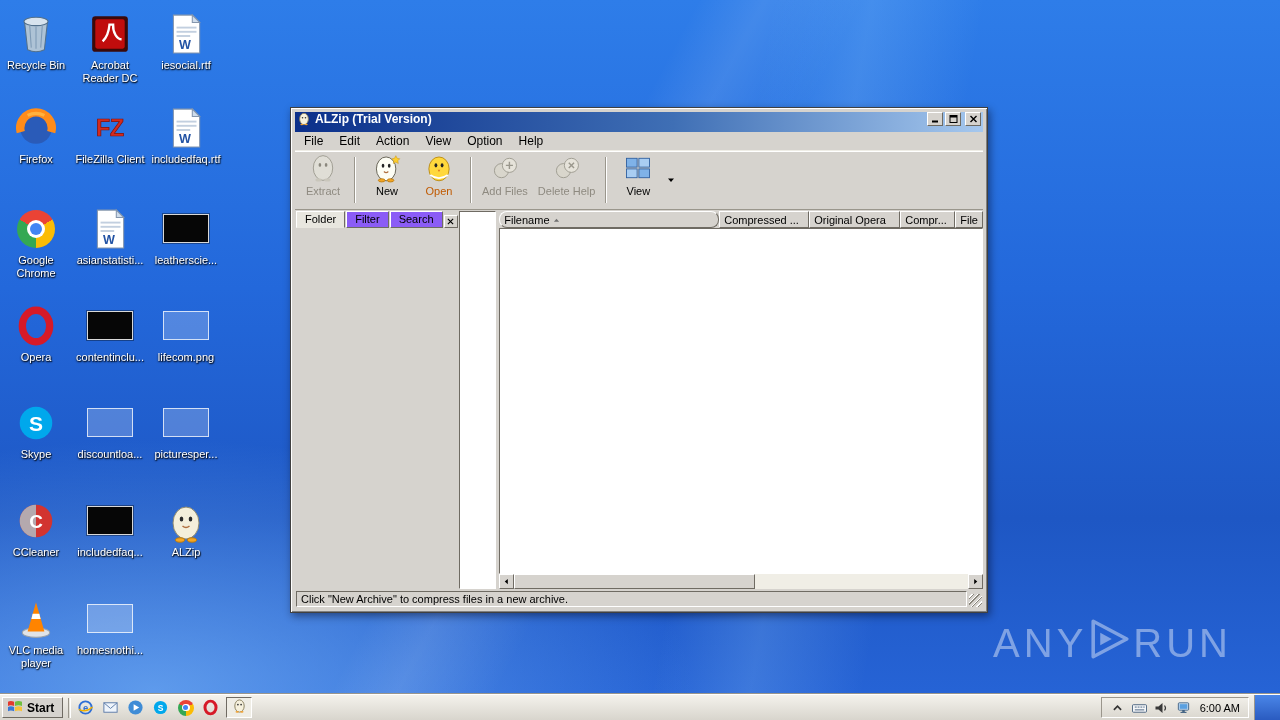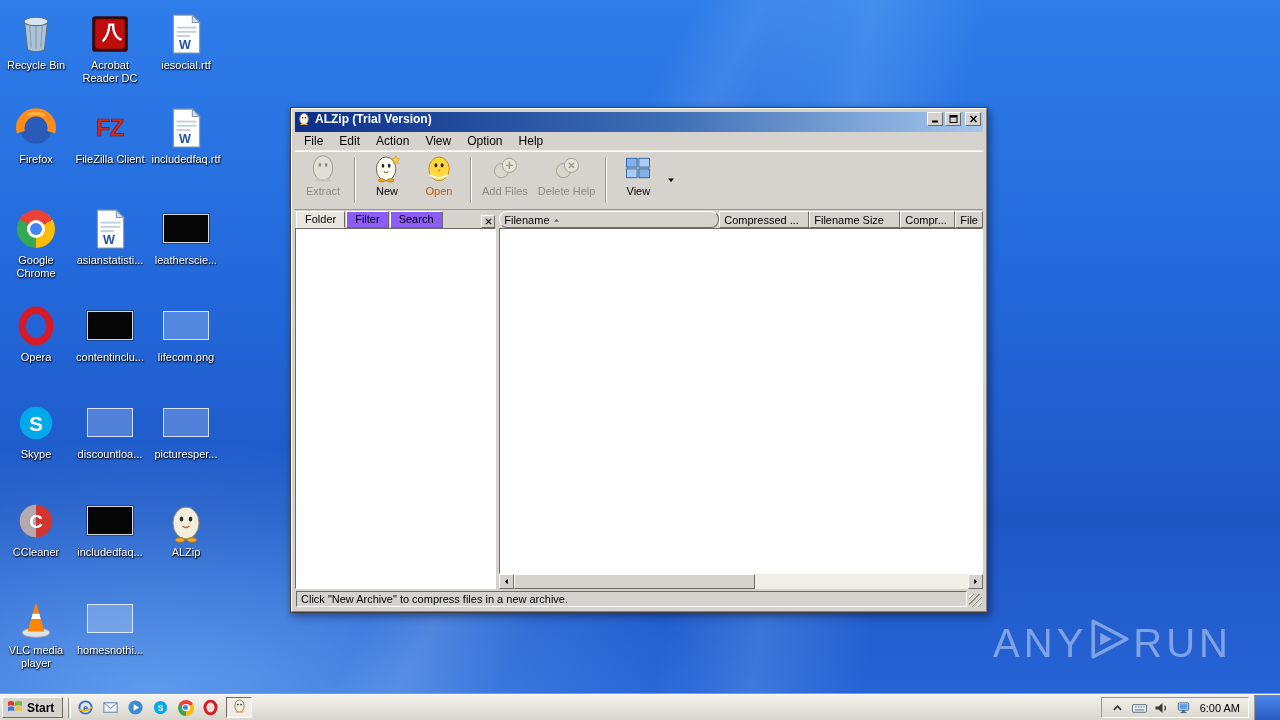--- a/index.html
+++ b/index.html
@@ -55,21 +55,21 @@
   .tb-btn.disabled { color:#8e8a80; }
   .tb-ico { height:34px; display:flex; align-items:center; }
   .tb-ico svg { width:30px; height:32px; }
   .tb-label { margin-top:1px; white-space:nowrap; }
   .tb-sep { width:2px; height:46px; margin:0 5px;
     border-left:1px solid #9a968c; border-right:1px solid #fff; }
   .tb-drop { width:14px; height:50px; display:flex; align-items:center; justify-content:center; }
   .tb-drop svg { width:8px; height:8px; }
 
   .contentarea { height:379px; display:flex; background:#d6d3ce; padding-top:1px; }
-  .leftpane { width:203px; display:flex; flex-direction:column; }
+  .leftpane { width:203px; display:flex; flex-direction:row; }
   .tabs { height:17px; display:flex; align-items:flex-end; gap:1px; padding:0 1px; font-size:11px; }
   .tab { padding:1px 8px 2px 8px; background:#8b5cf6; border:1px solid;
     border-color:#fff #6f6b63 #6f6b63 #fff; }
   .tab.active { background:#e8e6df; border-bottom-color:#e8e6df; font-weight:normal; }
   .tab-close { margin-left:auto; width:14px; height:13px; display:flex; align-items:center;
     justify-content:center; background:#d6d3ce; border:1px solid; border-color:#fff #6f6b63 #6f6b63 #fff; }
   .tab-close svg { width:7px; height:7px; }
   .pane-body { flex:1; background:#fff; border:1px solid; border-color:#6f6b63 #fff #fff #6f6b63; }
 
   .splitter { width:3px; }
@@ -455,21 +455,21 @@
           <span class="col-h" style="width: 220px; border-radius: 8px;">
             <span class="col-label">Filename</span>
             <span class="sort"><svg viewBox="0 0 8 8">
                 <path d="M1 5.5 L4 2 L7 5.5 Z" fill="#6f6f6f"></path>
               </svg></span>
           </span>
           <span class="col-h" style="width: 90px;">
             <span class="col-label">Compressed ...</span>
           </span>
           <span class="col-h" style="width: 91px;">
-            <span class="col-label">Filename Size</span>
+            <span class="col-label">Original Opera</span>
           </span>
           <span class="col-h" style="width: 55px;">
             <span class="col-label">Compr...</span>
           </span>
           <span class="col-h" style="flex: 1 1 0%;">
             <span class="col-label">File</span>
           </span>
         </div>
       <div class="pane-body"></div>
       <div class="hscroll">

